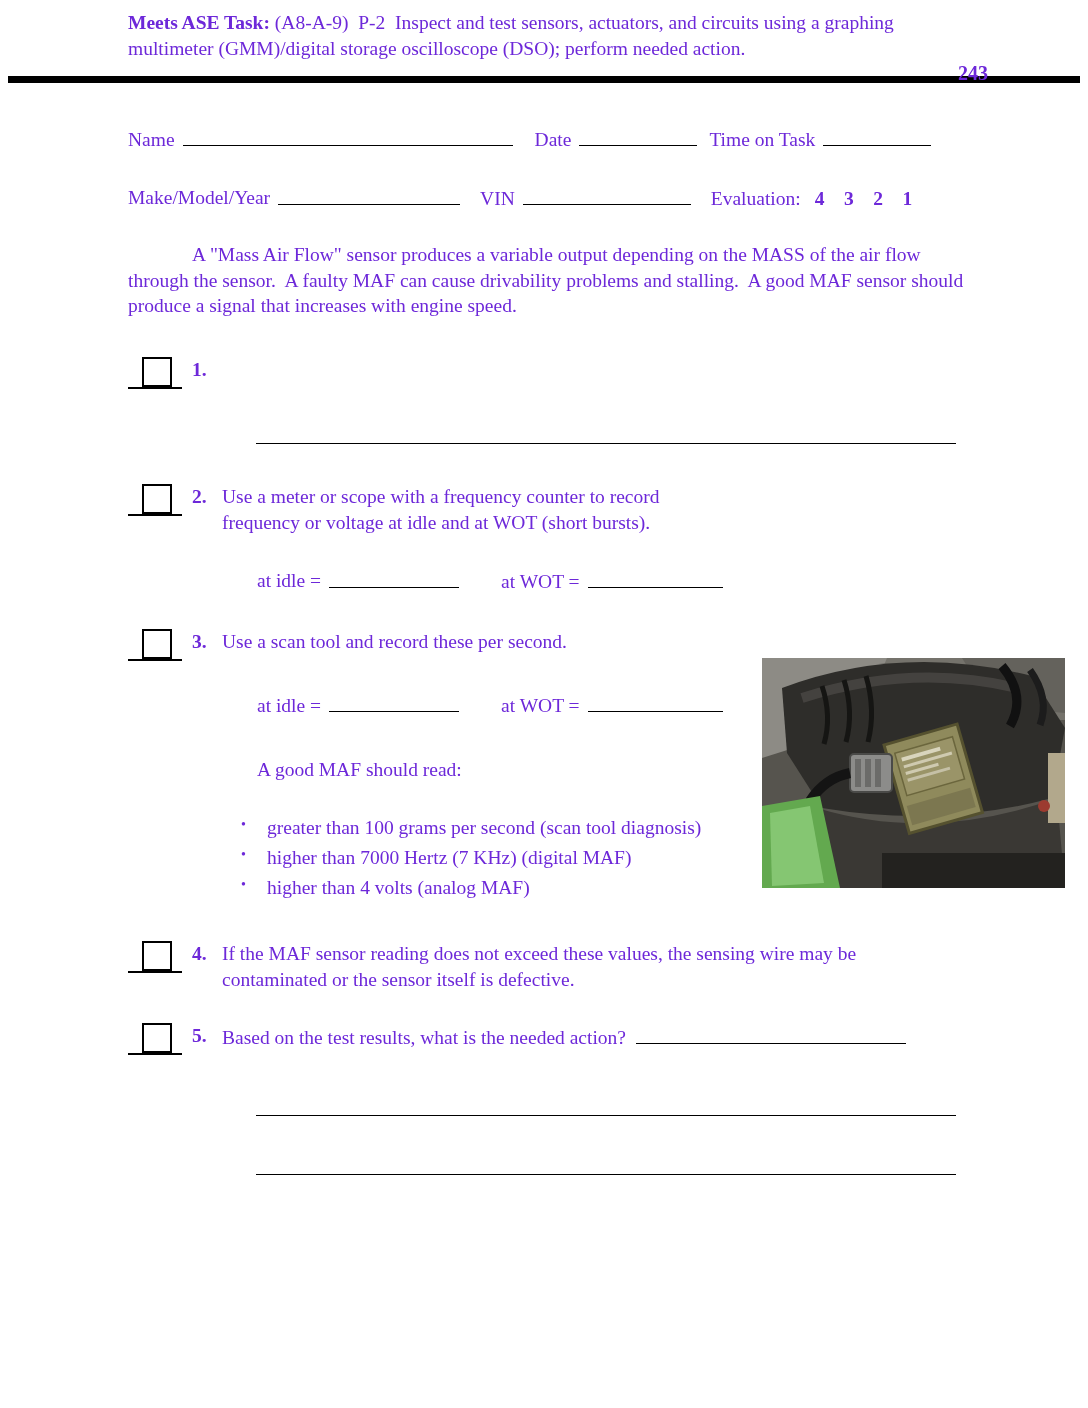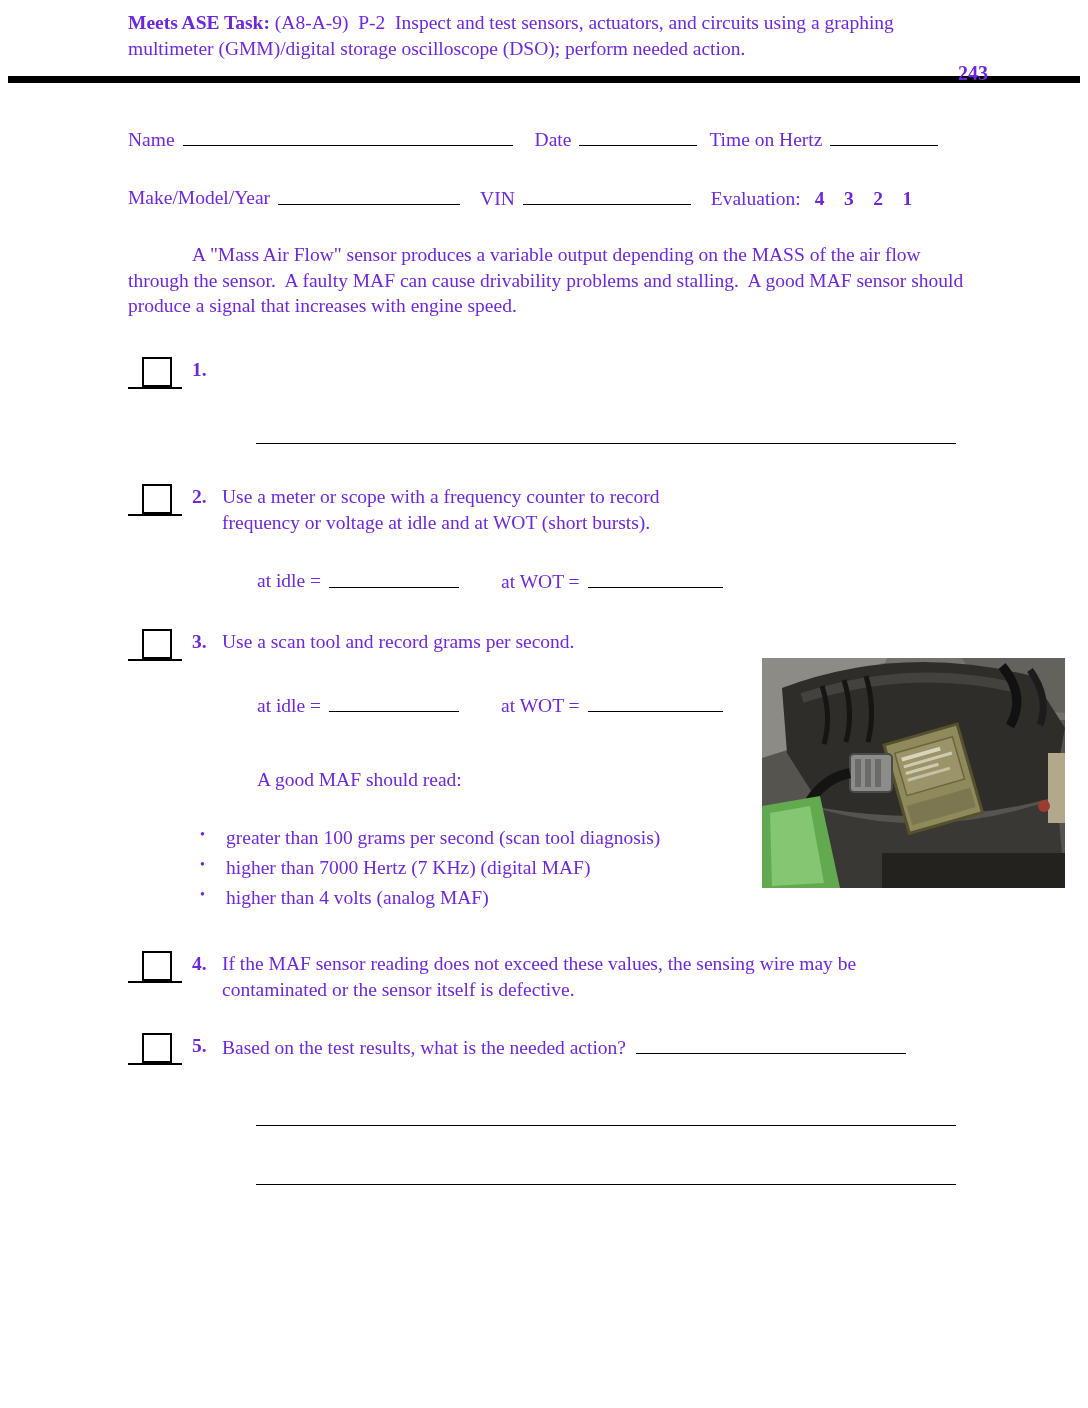--- a/index.html
+++ b/index.html
@@ -35,42 +35,42 @@
   .num { width:30px; min-width:30px; font-weight:bold; }
   .item-text { }
 
   .answer-line { border-bottom:1.5px solid #000; height:0; width:700px; margin-left:128px; }
   .mt54{margin-top:54px;} .mt60{margin-top:60px;} .mt58{margin-top:58px;}
 
   .readings { margin-top:30px; margin-left:129px; white-space:nowrap; }
   .readings .gap { margin-left:42px; }
   .readings .fill { margin-left:8px; }
 
-  .goodmaf { margin-top:48px; margin-left:129px; }
-  .bullets { margin-top:32px; margin-left:72px; }
+  .goodmaf { margin-top:38px; margin-left:129px; }
+  .bullets { margin-top:32px; margin-left:113px; }
   .bullet-row { margin-bottom:4px; }
   .dot { display:inline-block; width:26px; font-size:14px; vertical-align:5px; }
 
   .photo { position:absolute; left:762px; top:658px; width:303px; height:230px; }
   .photo svg { display:block; width:100%; height:100%; }
 </style>
 </head>
 <body>
 
 <div class="page">
 
   <div class="pagenum">243</div>
 
 
   <p class="ase"><span class="lbl">Meets ASE Task:</span> <span>(A8-A-9)  P-2  Inspect and test sensors, actuators, and circuits using a graphing multimeter (GMM)/digital storage oscilloscope (DSO); perform needed action.</span></p>
 
   <div class="rule"></div>
 
   <div class="form-row">
-    <span class="b">Name</span><span class="fill w330 ml8"></span><span class="b ml22">Date</span><span class="fill w118 ml8"></span><span class="b ml12">Time on Hertz</span><span class="fill w108 ml8"></span>
+    <span class="b">Name</span><span class="fill w330 ml8"></span><span class="b ml22">Date</span><span class="fill w118 ml8"></span><span class="b ml12">Time on Task</span><span class="fill w108 ml8"></span>
   </div>
 
   <div class="form-row form-row2">
     <span class="b">Make/Model/Year</span><span class="fill w182 ml8"></span><span class="b ml20">VIN</span><span class="fill w168 ml8"></span><span class="b ml20">Evaluation:</span><span class="evalnums">4    3    2    1</span>
   </div>
 
   <p class="intro">A "Mass Air Flow" sensor produces a variable output depending on the MASS of the air flow through the sensor.  A faulty MAF can cause drivability problems and stalling.  A good MAF sensor should produce a signal that increases with engine speed.</p>
 
   <div class="item mt38">
     <div class="checkbox-cell">
@@ -91,21 +91,21 @@
 
   <div class="readings">
     <span>at idle =</span><span class="fill w130"></span><span class="gap">at WOT =</span><span class="fill w135"></span>
   </div>
 
   <div class="item mt34">
     <div class="checkbox-cell">
       <div class="checkbox"></div>
     </div>
     <div class="num">3.</div>
-    <div class="item-text" style="max-width:480px">Use a scan tool and record grams per second.</div>
+    <div class="item-text" style="max-width:480px">Use a scan tool and record these per second.</div>
   </div>
 
   <div class="readings">
     <span>at idle =</span><span class="fill w130"></span><span class="gap">at WOT =</span><span class="fill w135"></span>
   </div>
 
   <div class="goodmaf">A good MAF should read:</div>
 
   <div class="bullets">
     <div class="bullet-row"><span class="dot">•</span><span>greater than 100 grams per second (scan tool diagnosis)</span></div>

